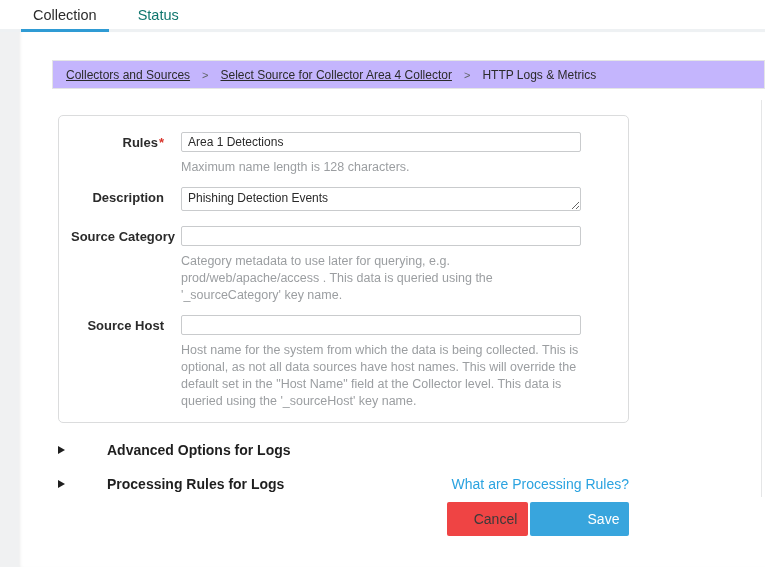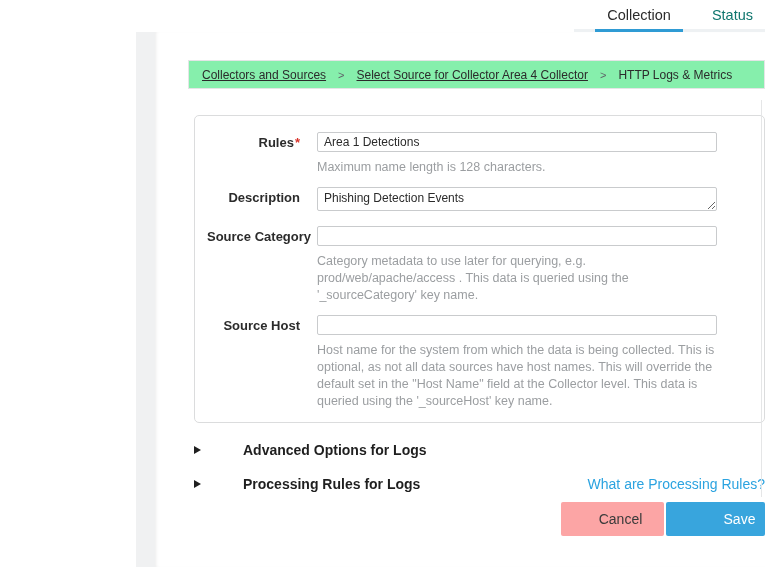--- a/index.html
+++ b/index.html
@@ -8,21 +8,21 @@
     --save-blue:#38a5dd;
     --required-red:#d9342b;
   }
   *{margin:0;padding:0;box-sizing:border-box;}
   html,body{width:765px;height:567px;}
   body{
     font-family:"Liberation Sans","DejaVu Sans",sans-serif;
     background:#fff;color:#2b2b2b;overflow:hidden;
     -webkit-font-smoothing:antialiased;
   }
-  .page{width:765px;height:567px;display:flex;flex-direction:column;background:#fff;align-items:flex-end;}
+  .page{width:765px;height:567px;display:flex;flex-direction:column;background:#fff;}
 
   
   .tab-bar{
     height:32px;flex:0 0 32px;display:flex;align-items:stretch;
     padding-left:21px;background:#fff;border-bottom:3px solid #eef1f3;
   }
   .tab{
     display:flex;align-items:center;padding:0 12px;font-size:14.5px;
     color:#0f766e;cursor:pointer;position:relative;margin-bottom:-3px;
     border-bottom:3px solid transparent;
@@ -37,21 +37,21 @@
     flex:1;background:#fff;position:relative;
     box-shadow:inset 3px 0 4px -3px rgba(0,0,0,.12);
   }
   .content-right-line{
     position:absolute;top:68px;right:3px;width:1px;height:397px;
     background:#e5e6e7;
   }
 
   
   .breadcrumb{
-    margin:28px 0 0 33px;height:29px;background:#86efac;
+    margin:28px 0 0 33px;height:29px;background:#c4b5fd;
     border:1px solid #e4e5e6;display:flex;align-items:center;
     padding-left:13px;font-size:12px;font-weight:500;color:#2b2b2b;
   }
   .crumb-link{color:#2b2b2b;text-decoration:underline;cursor:pointer;}
   .crumb-current{color:#2b2b2b;}
   .crumb-sep{margin:0 12px;color:#5f6368;font-size:11px;}
 
   
   .form-panel{
     margin:26px 0 0 39px;width:571px;
@@ -89,21 +89,21 @@
     margin-right:10px;flex:0 0 auto;
   }
   .section-title{font-size:14px;font-weight:700;color:#1f1f1f;}
   .help-link{font-size:14px;color:var(--link-blue);text-decoration:none;cursor:pointer;}
 
   .button-row{display:flex;justify-content:flex-end;margin-top:11px;}
   .btn{
     height:34px;border:none;border-radius:2px;font-family:inherit;
     font-size:14px;cursor:pointer;
   }
-  .btn-cancel{width:103px;background:#fca5a5;color:#3a3a3a;padding-left:16px;}
+  .btn-cancel{width:81px;background:#ef4444;color:#3a3a3a;padding-left:16px;}
   .btn-save{width:99px;background:var(--save-blue);color:#fff;margin-left:2px;padding-left:48px;}
 </style>
 </head>
 <body>
 
 <div class="page">
 
   <div class="tab-bar">
     <div class="tab active">
       <span>Collection</span>

